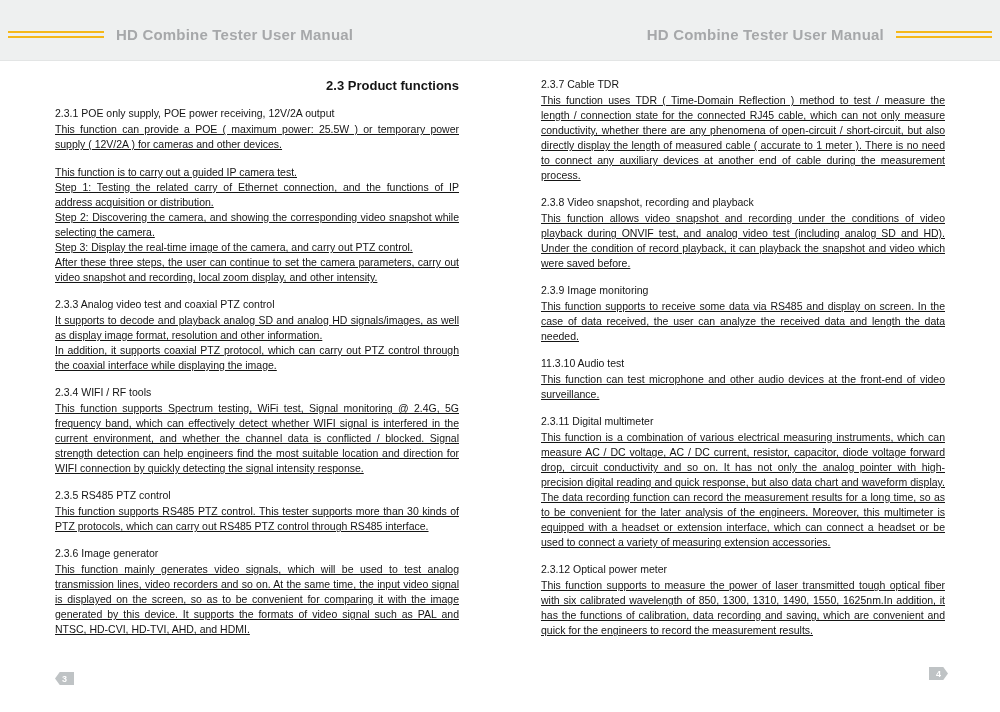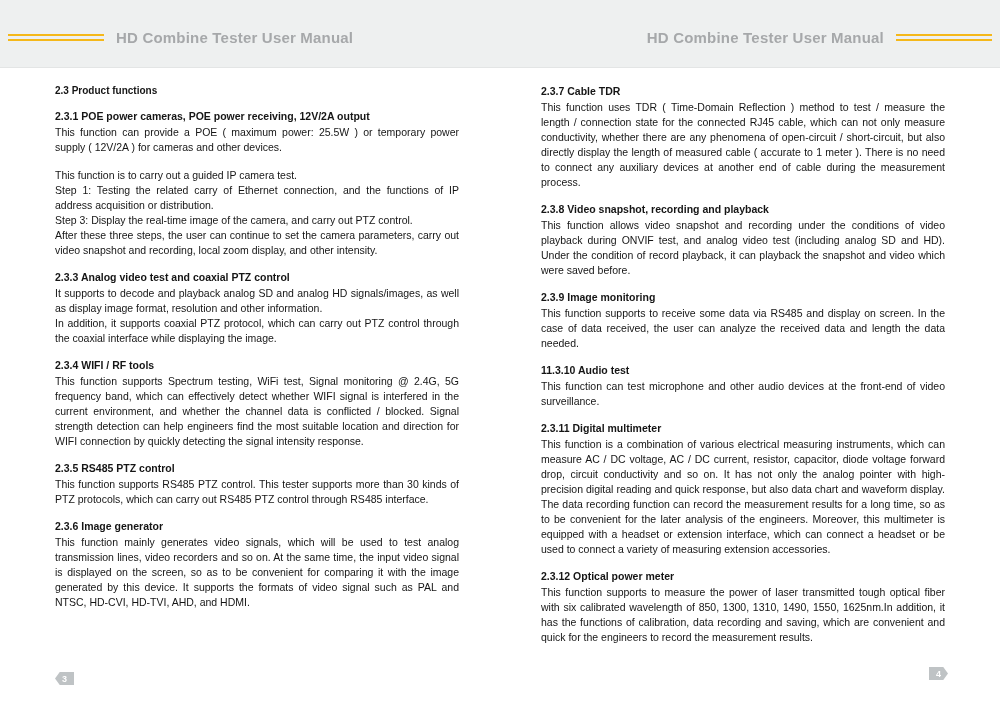--- a/index.html
+++ b/index.html
@@ -6,21 +6,21 @@
   body {
     width: 1000px;
     height: 712px;
     background: #ffffff;
     font-family: "Liberation Sans", sans-serif;
     color: #151515;
     position: relative;
     overflow: hidden;
   }
   .header {
-    height: 68px;
+    height: 61px;
     background: #eef0f0;
     border-bottom: 1px solid #e3e5e5;
     display: flex;
     align-items: center;
     padding: 8px 8px 0 8px;
     box-sizing: border-box;
   }
   .header-half {
     flex: 1;
     display: flex;
@@ -44,35 +44,37 @@
     flex: 0 0 auto;
   }
   .content {
     display: flex;
     padding: 17px 55px 0 55px;
     gap: 82px;
     box-sizing: border-box;
   }
   .col { flex: 1; min-width: 0; }
   .main-heading {
-    font-size: 10px;
+    font-size: 13px;
     font-weight: bold;
     margin: 0 0 14px 0;
+    text-align: right;
   }
   .section { margin-bottom: 13px; }
   .sec-title {
     font-size: 10.5px;
-    font-weight: bold;
+    font-weight: normal;
     margin: 0 0 3px 0;
   }
   .sec-p {
     font-size: 10.5px;
     line-height: 15px;
     margin: 0;
     text-align: justify;
+    text-decoration: underline;
   }
   .badge {
     position: absolute;
     width: 19px;
     height: 13px;
     background: #bfc3c5;
     color: #ffffff;
     font-size: 9px;
     font-weight: bold;
     display: flex;
@@ -105,27 +107,28 @@
     <div class="accent"></div>
   </div>
 </div>
 
 <div class="content">
 
   <div class="col">
     <h2 class="main-heading">2.3 Product functions</h2>
 
     <div class="section">
-      <h3 class="sec-title">2.3.1 POE power cameras, POE power receiving, 12V/2A output</h3>
+      <h3 class="sec-title">2.3.1 POE only supply, POE power receiving, 12V/2A output</h3>
       <p class="sec-p">This function can provide a POE ( maximum power: 25.5W ) or temporary power supply ( 12V/2A ) for cameras and other devices.</p>
     </div>
 
     <div class="section">
       <p class="sec-p">This function is to carry out a guided IP camera test.</p>
       <p class="sec-p">Step 1: Testing the related carry of Ethernet connection, and the functions of IP address acquisition or distribution.</p>
+      <p class="sec-p">Step 2: Discovering the camera, and showing the corresponding video snapshot while selecting the camera.</p>
       <p class="sec-p">Step 3: Display the real-time image of the camera, and carry out PTZ control.</p>
       <p class="sec-p">After these three steps, the user can continue to set the camera parameters, carry out video snapshot and recording, local zoom display, and other intensity.</p>
     </div>
 
     <div class="section">
       <h3 class="sec-title">2.3.3 Analog video test and coaxial PTZ control</h3>
       <p class="sec-p">It supports to decode and playback analog SD and analog HD signals/images, as well as display image format, resolution and other information.</p>
       <p class="sec-p">In addition, it supports coaxial PTZ protocol, which can carry out PTZ control through the coaxial interface while displaying the image.</p>
     </div>
 

